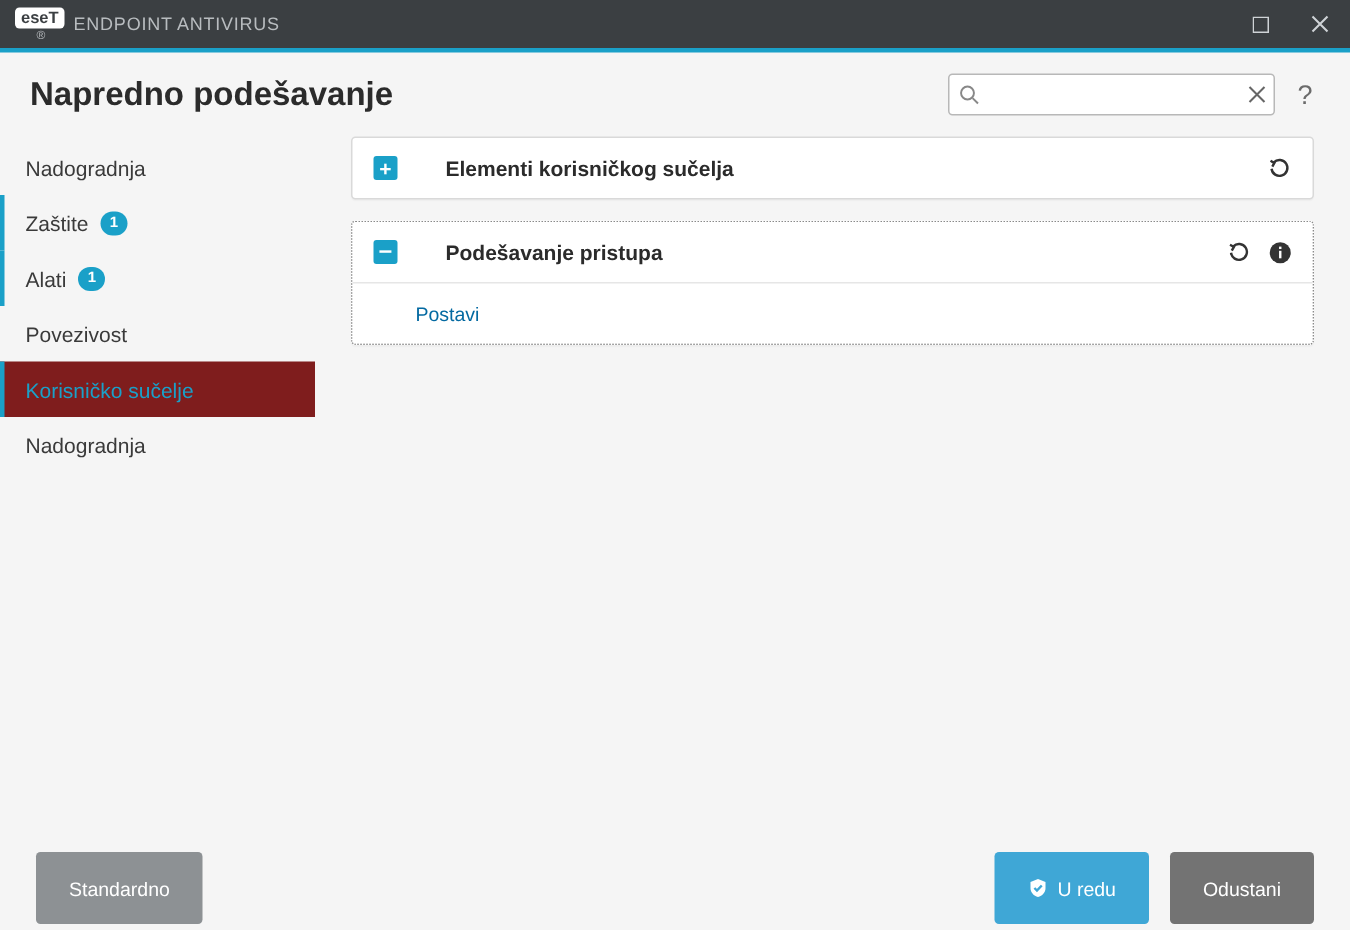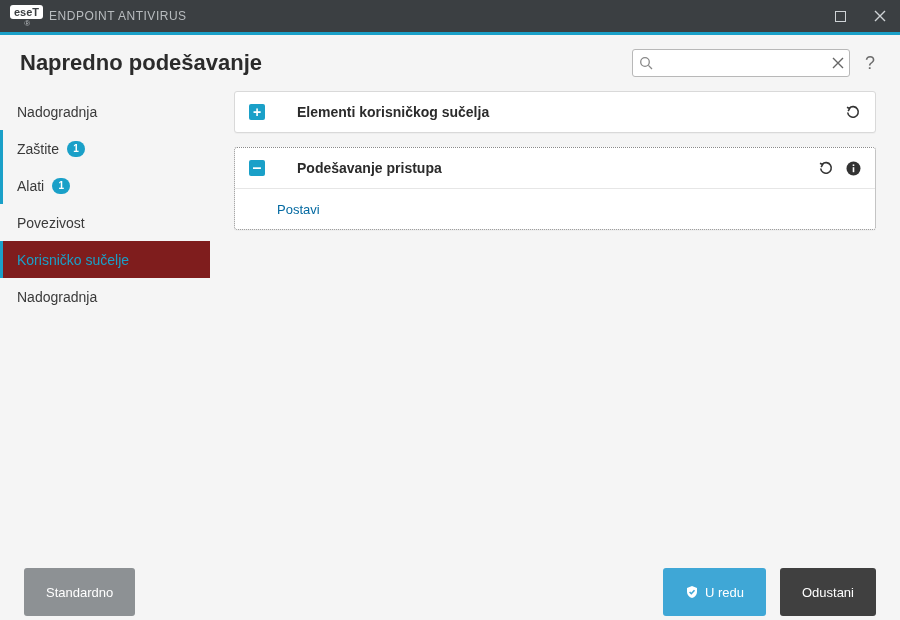--- a/index.html
+++ b/index.html
@@ -81,21 +81,21 @@
     .footer {
       height: 56px; display: flex; align-items: center; padding: 0 24px; gap: 14px;
     }
     .footer-spacer { flex: 1; }
     .btn {
       height: 48px; padding: 0 22px; border: none; border-radius: 3px; font-size: 13px;
       cursor: pointer; display: inline-flex; align-items: center; gap: 6px; color: #fff;
     }
     .btn-default { background: #8d9194; }
     .btn-primary { background: #3fa7d6; }
-    .btn-cancel { background: #404040; }
+    .btn-cancel { background: #737373; }
 
     svg { display: block; }
   </style>
 </head>
 <body>
 
 <div class="titlebar">
   <span class="eset-logo">
     <span class="eset-logo-mark">eseT</span>
     <span class="eset-reg">®</span>

